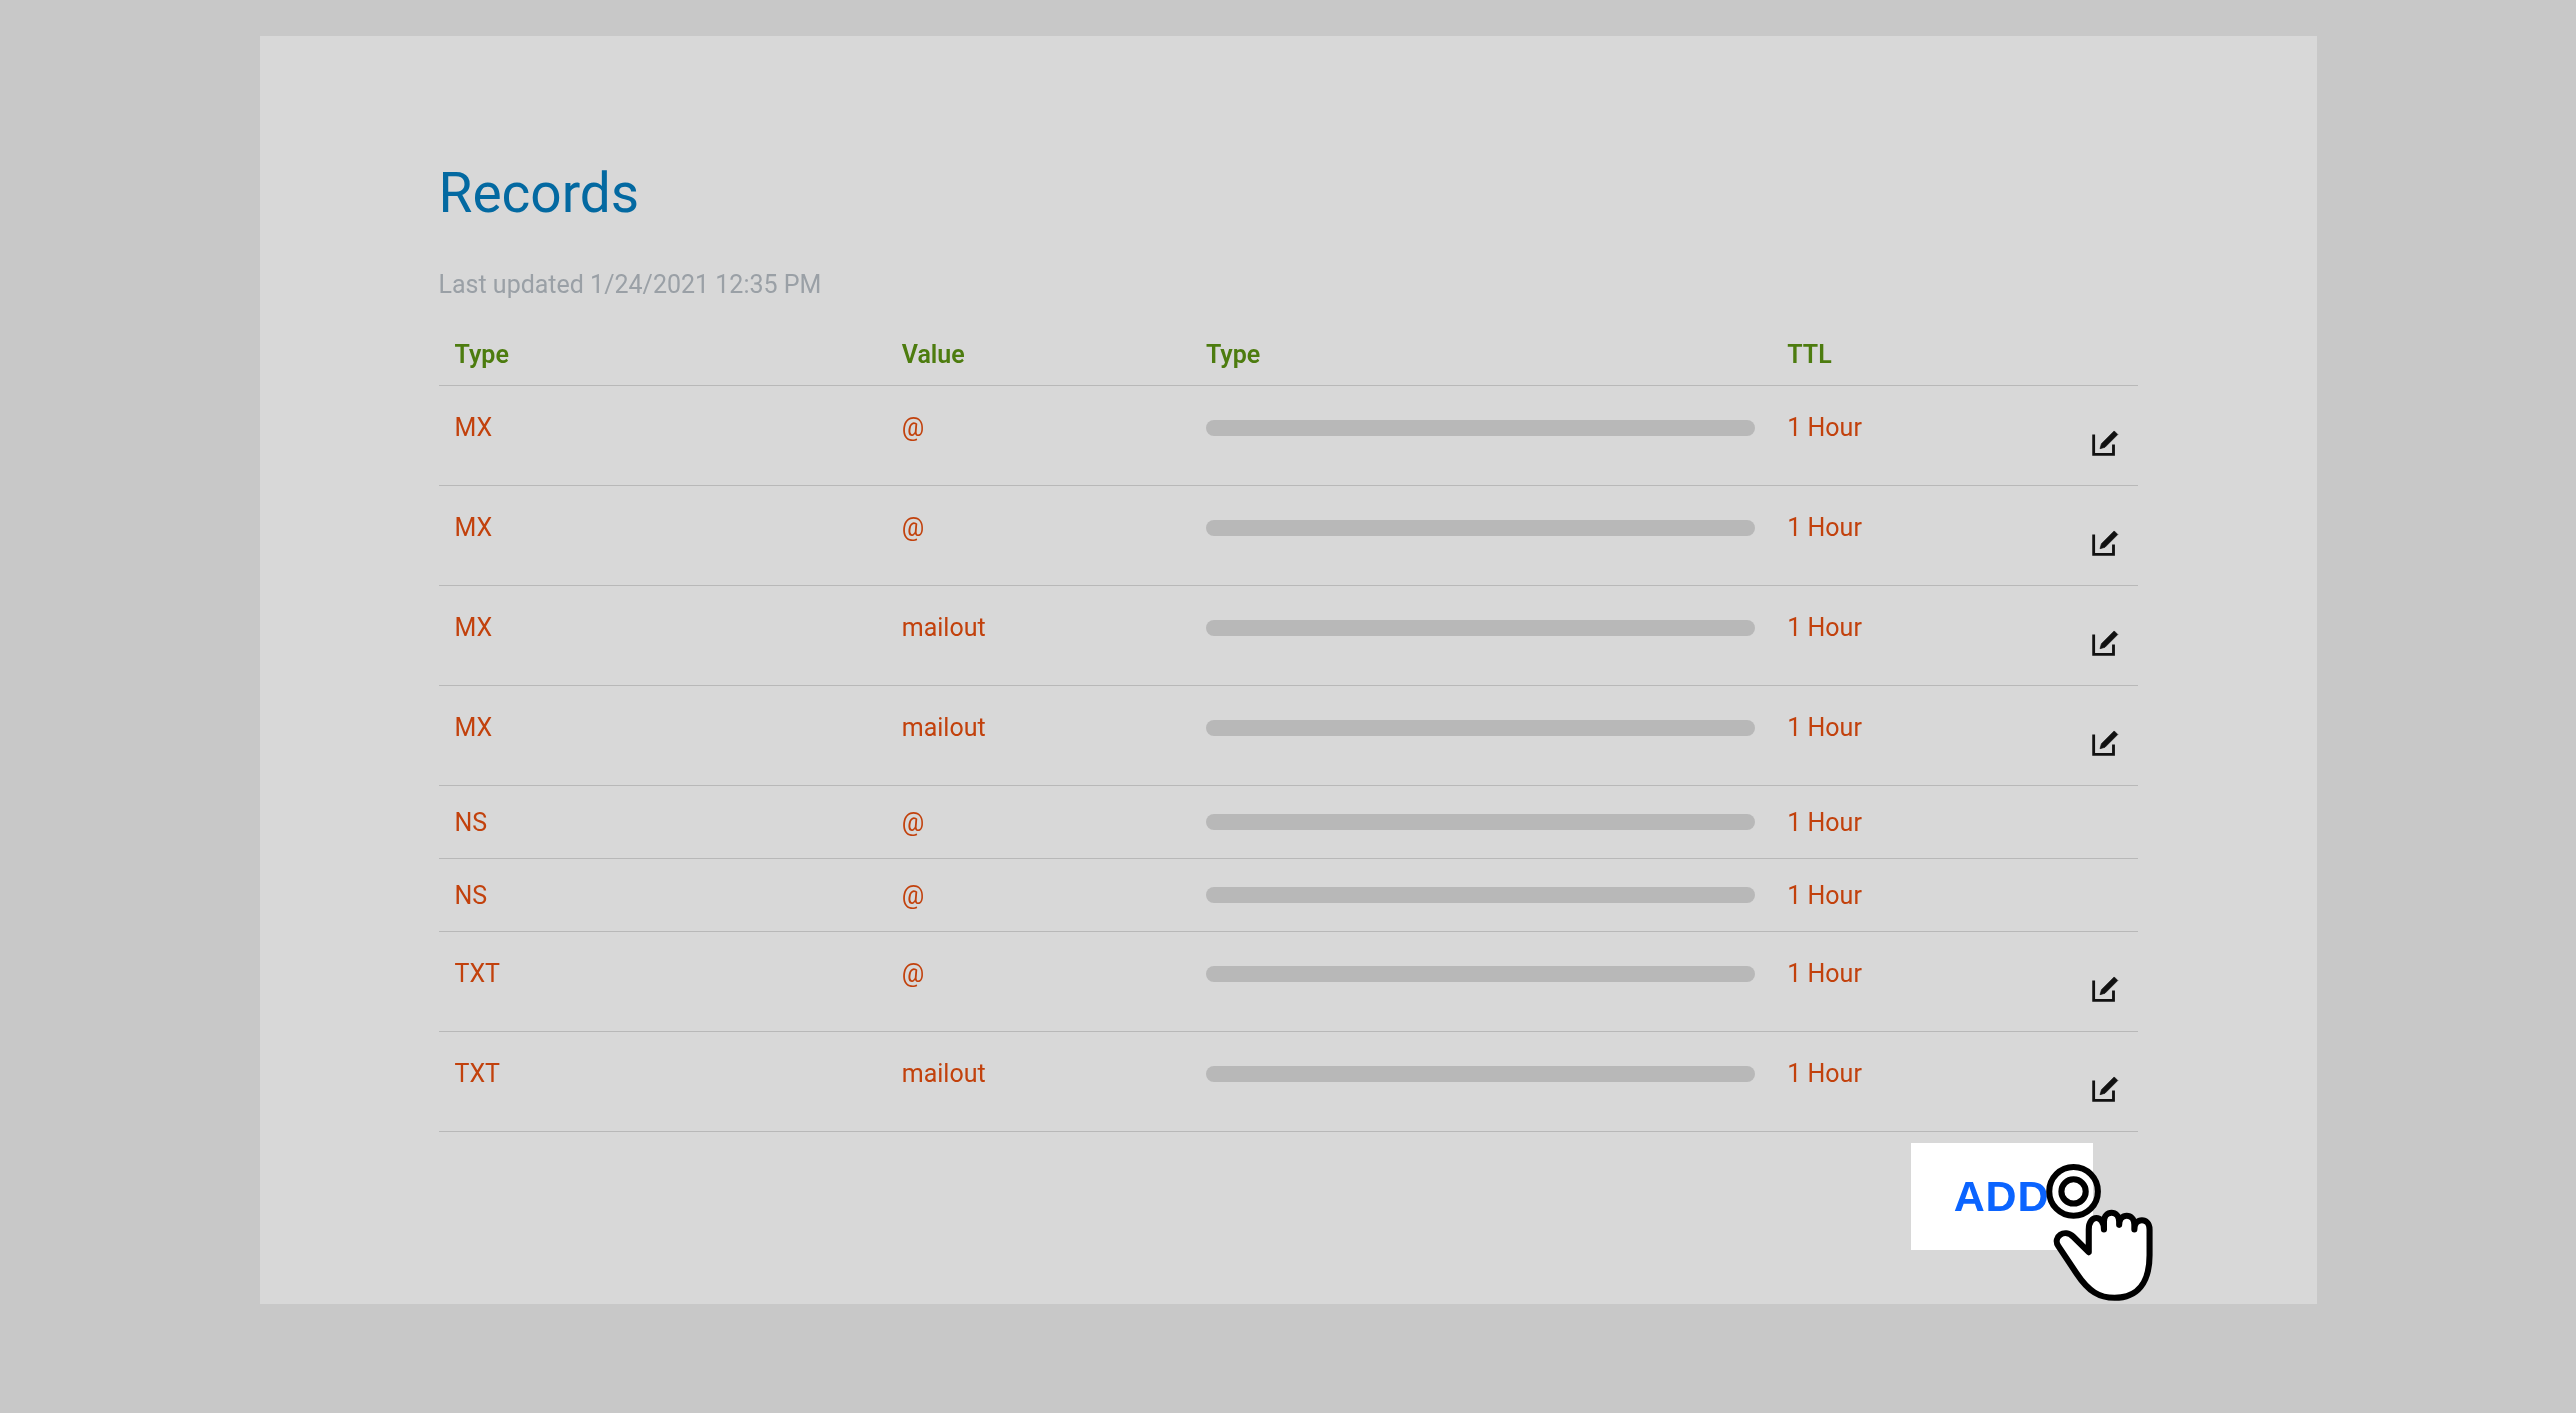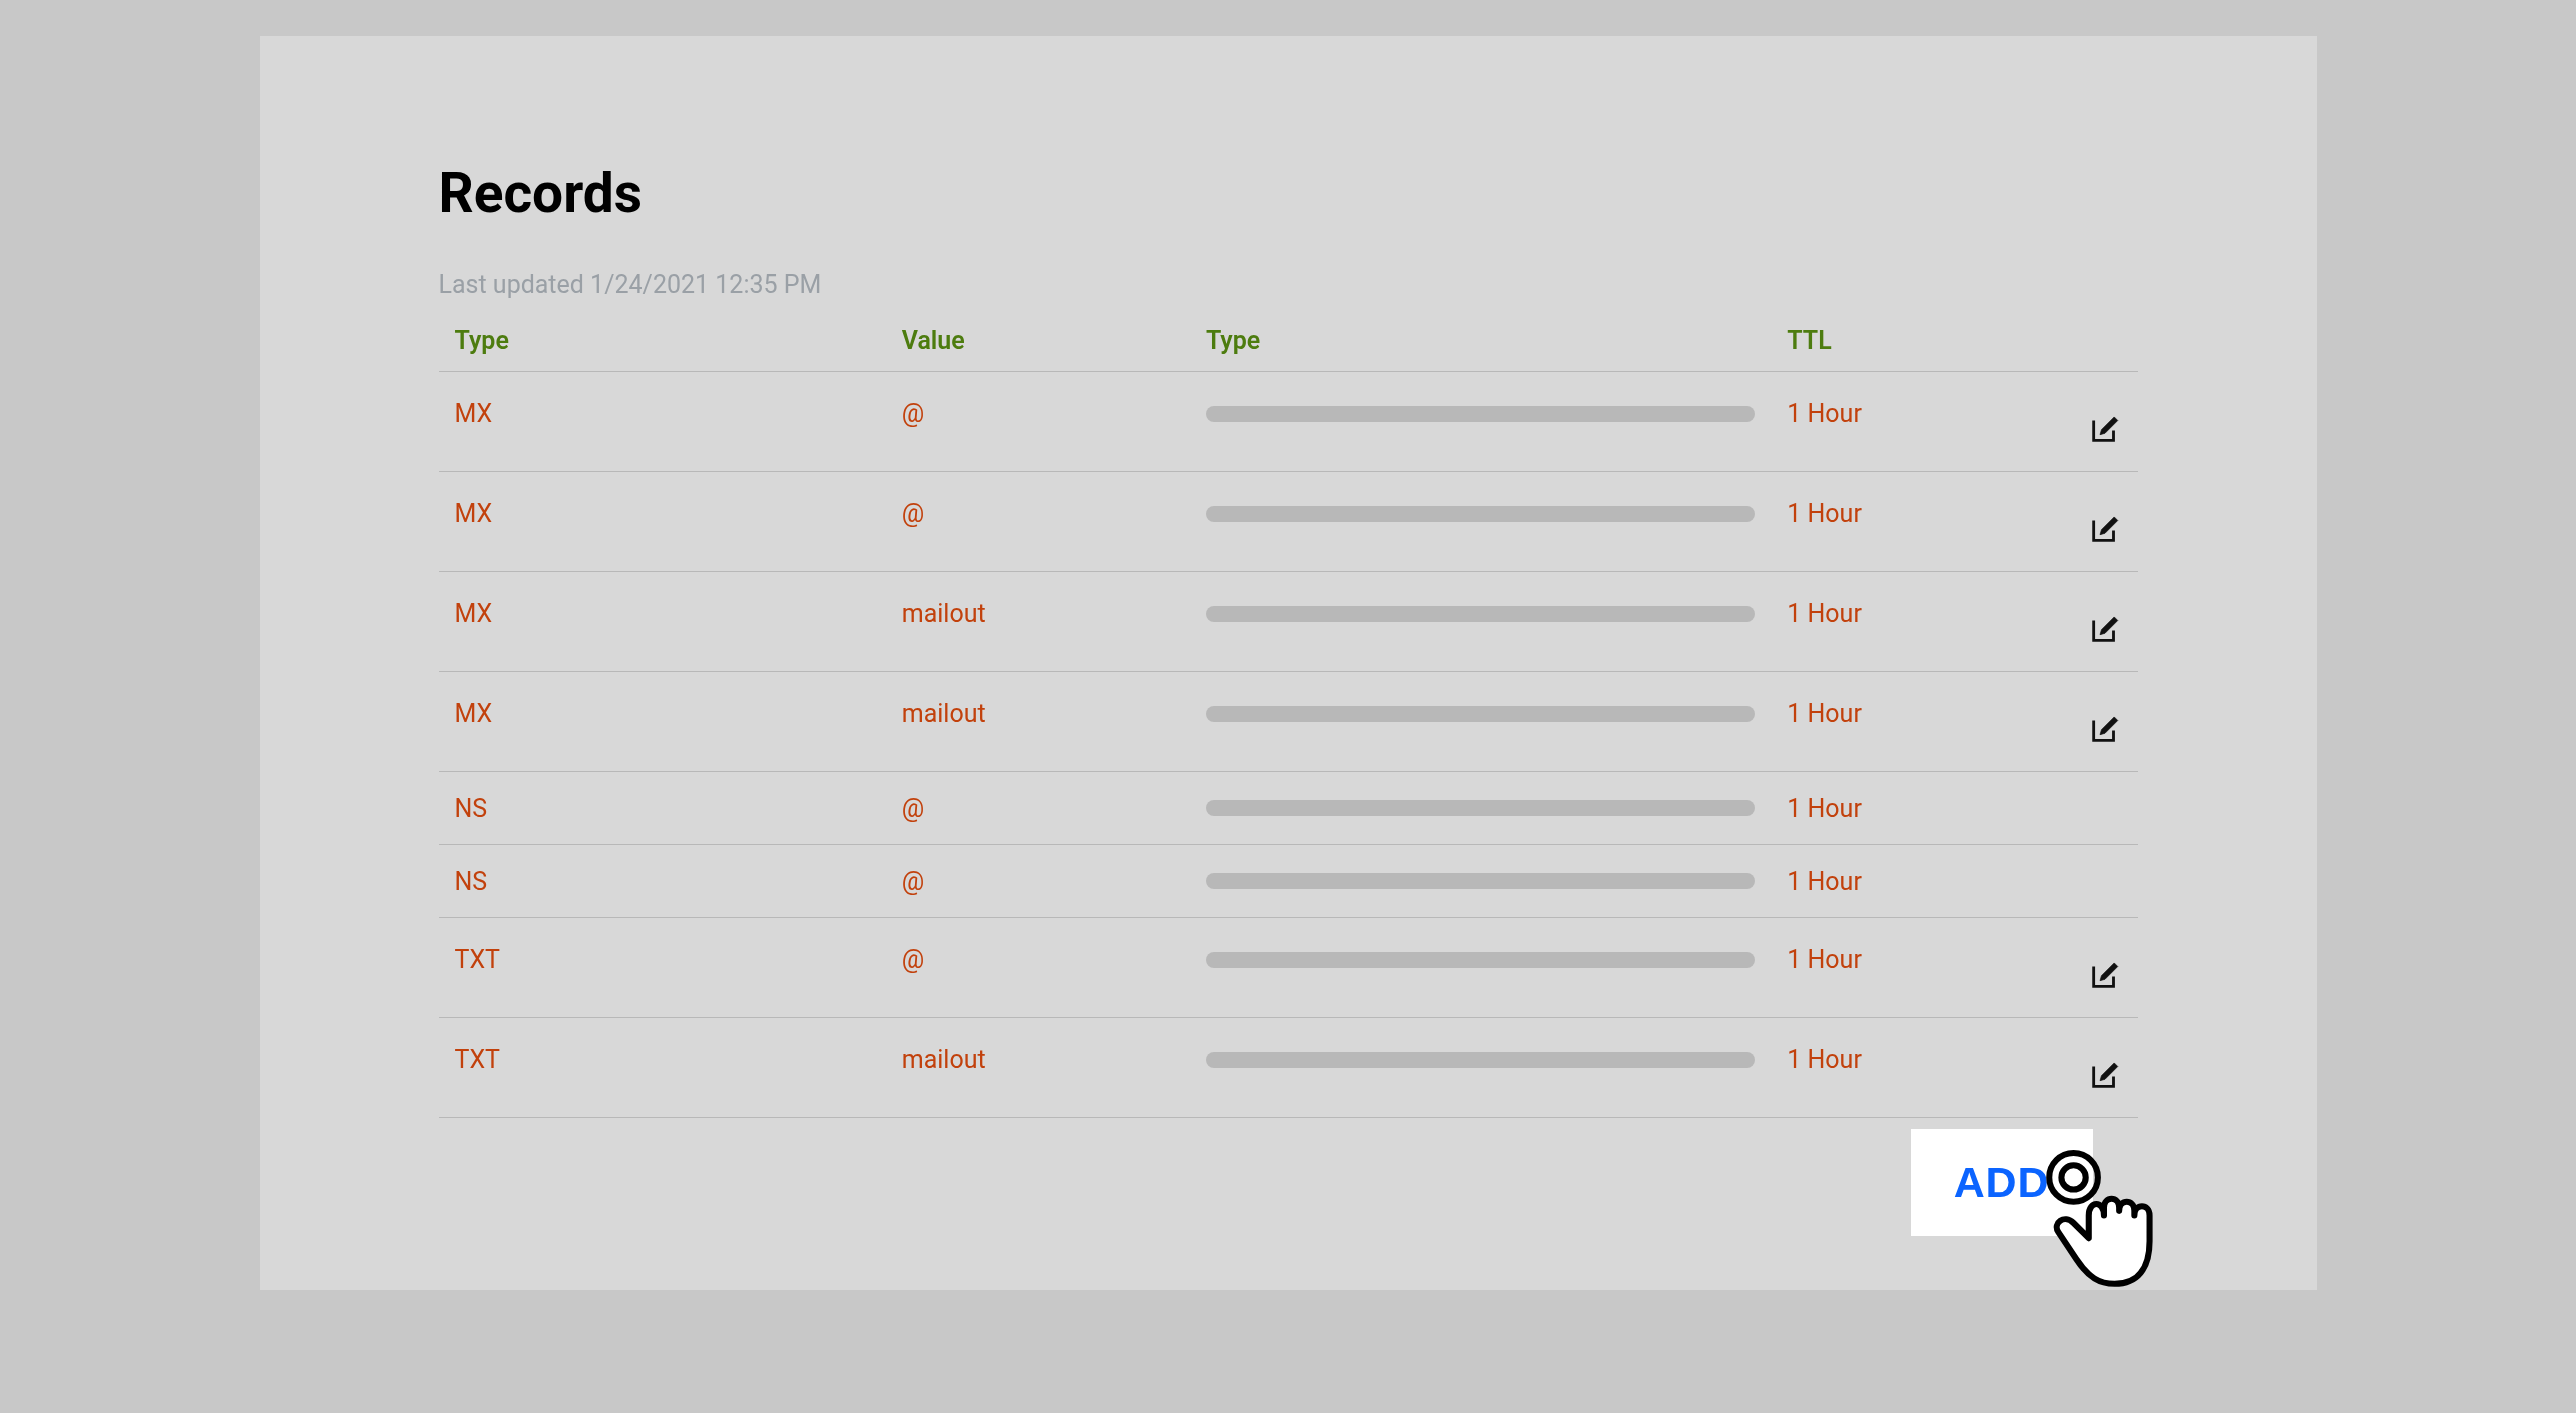--- a/index.html
+++ b/index.html
@@ -17,28 +17,28 @@
     }
     .card {
       background-color: #d8d8d8;
       width: 2057px;
       margin: 0 auto;
       padding: 125px 179px 54px 179px;
       position: relative;
     }
     .page-title {
       font-size: 55px;
-      font-weight: 700;
-      color: #000000;
+      font-weight: 400;
+      color: #0369a1;
       margin-bottom: 45px;
     }
     .last-updated {
       font-size: 25px;
       color: #9aa0a6;
-      margin-bottom: 13px;
+      margin-bottom: 27px;
     }
     table {
       width: 100%;
       border-collapse: collapse;
     }
     thead th {
       text-align: left;
       font-size: 25px;
       font-weight: 600;
       color: #4d7c0f;

